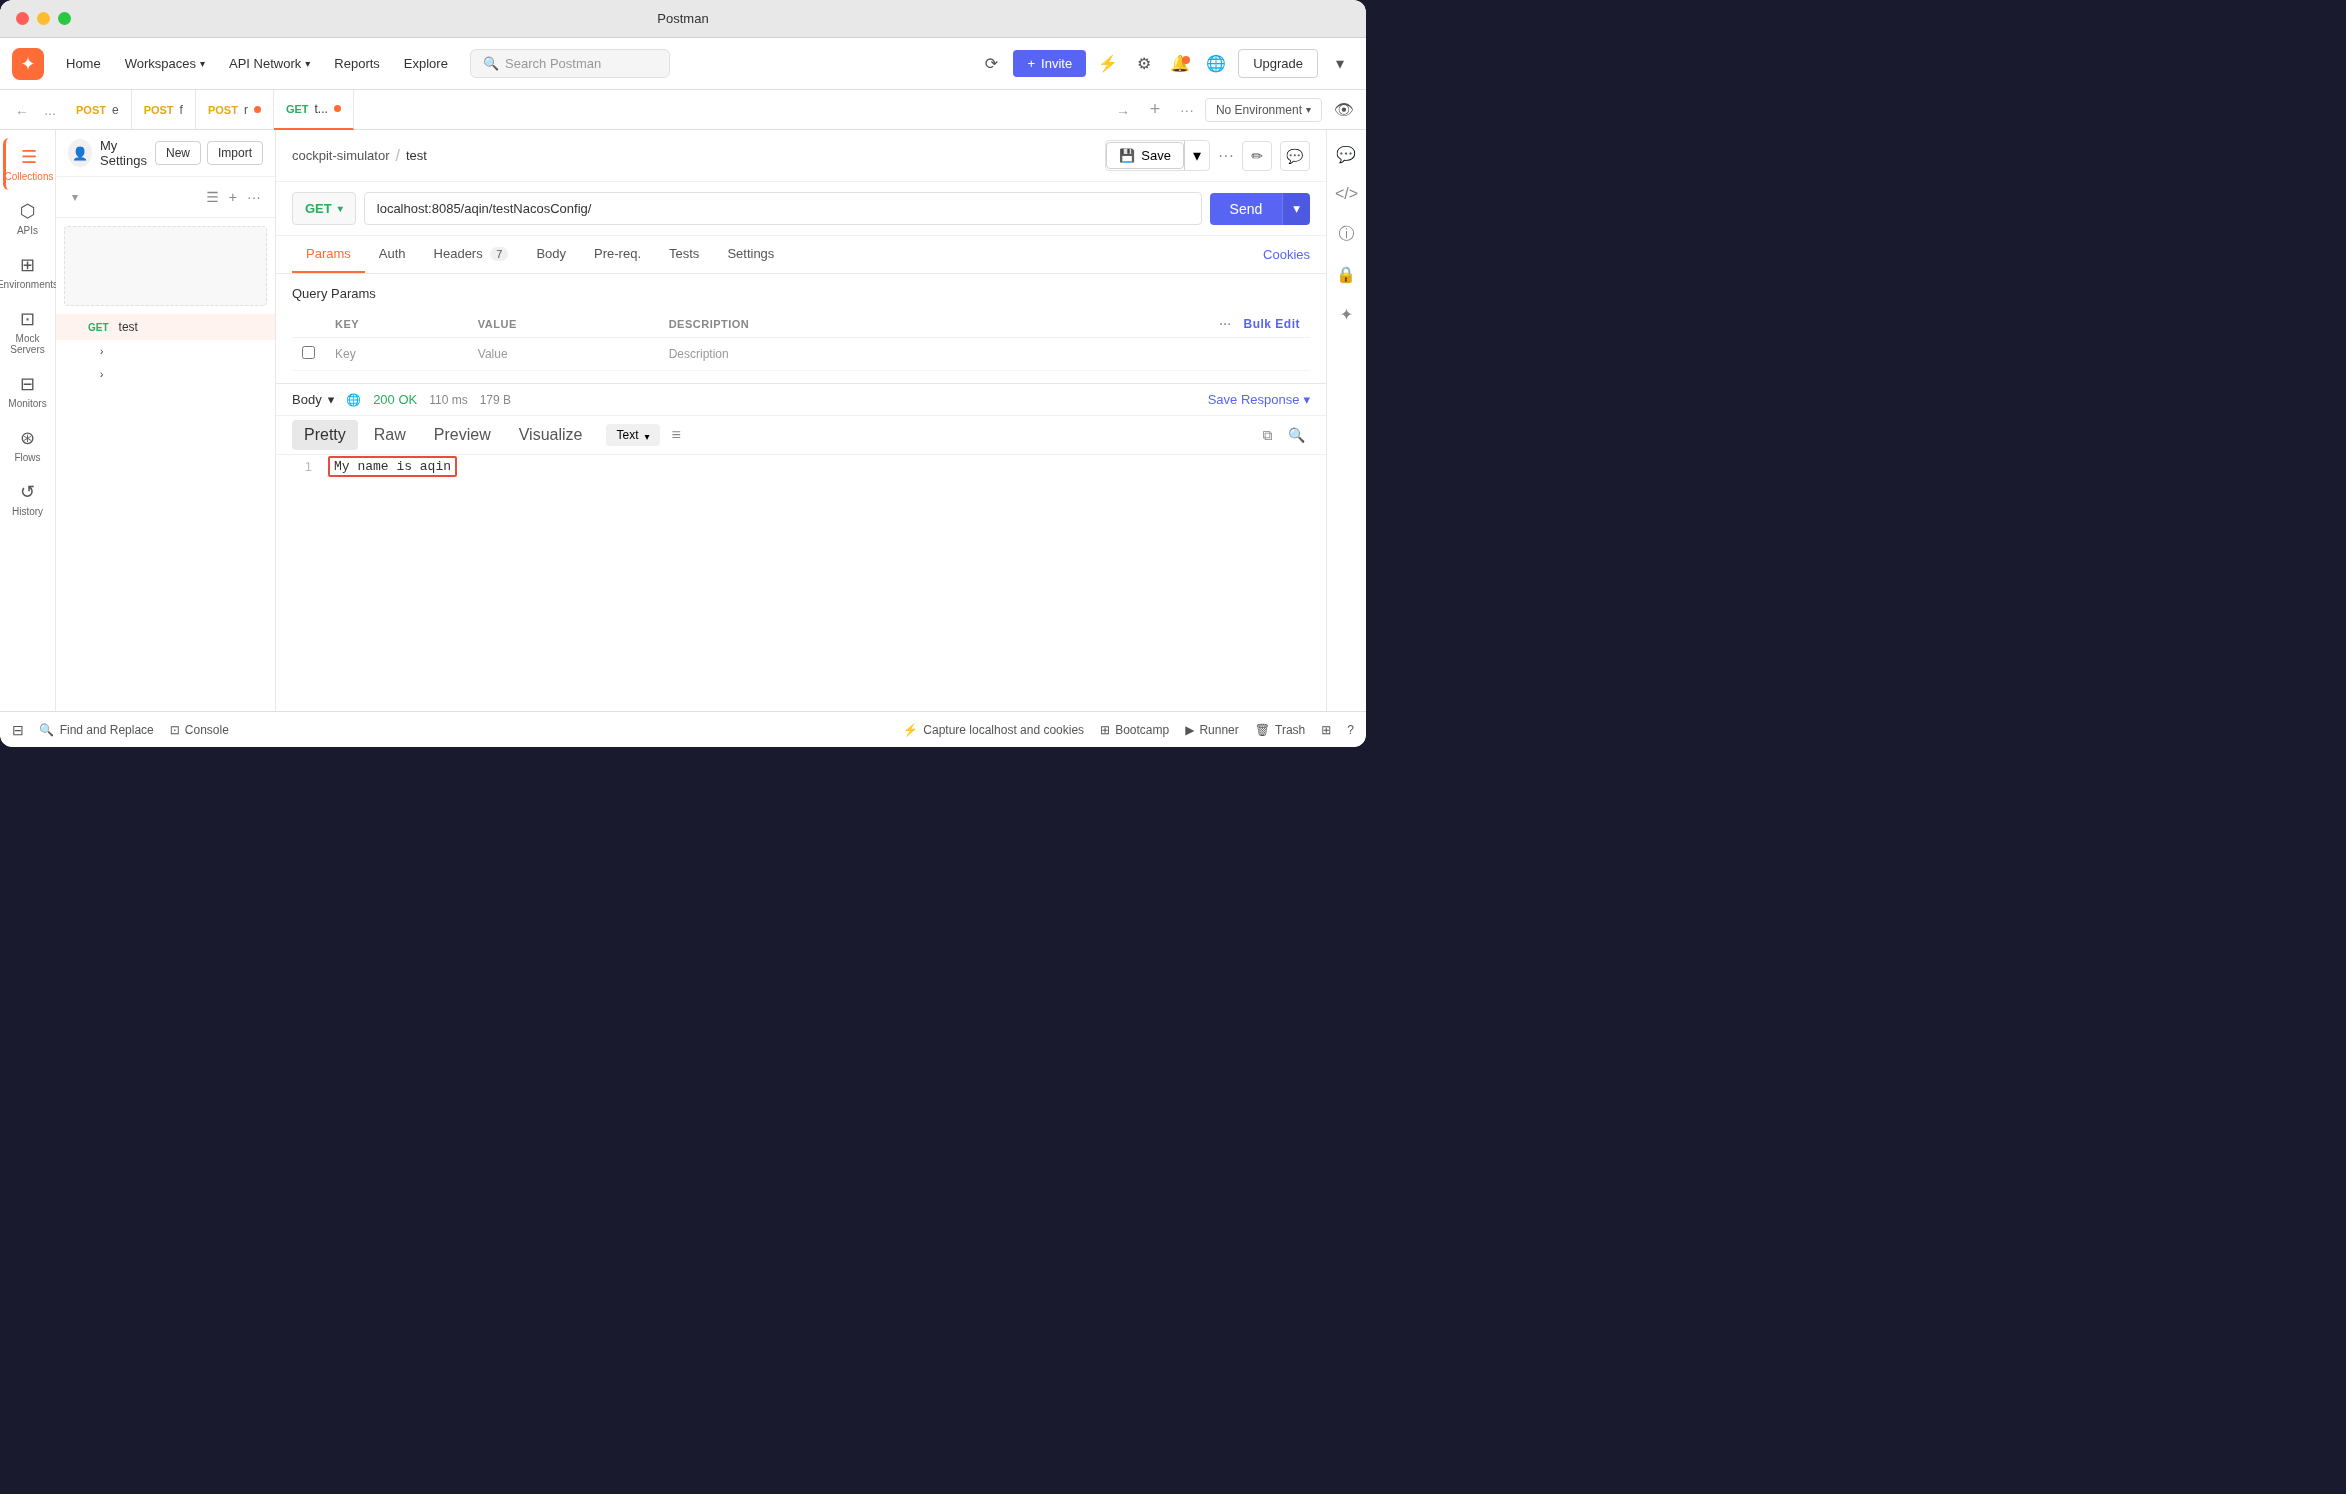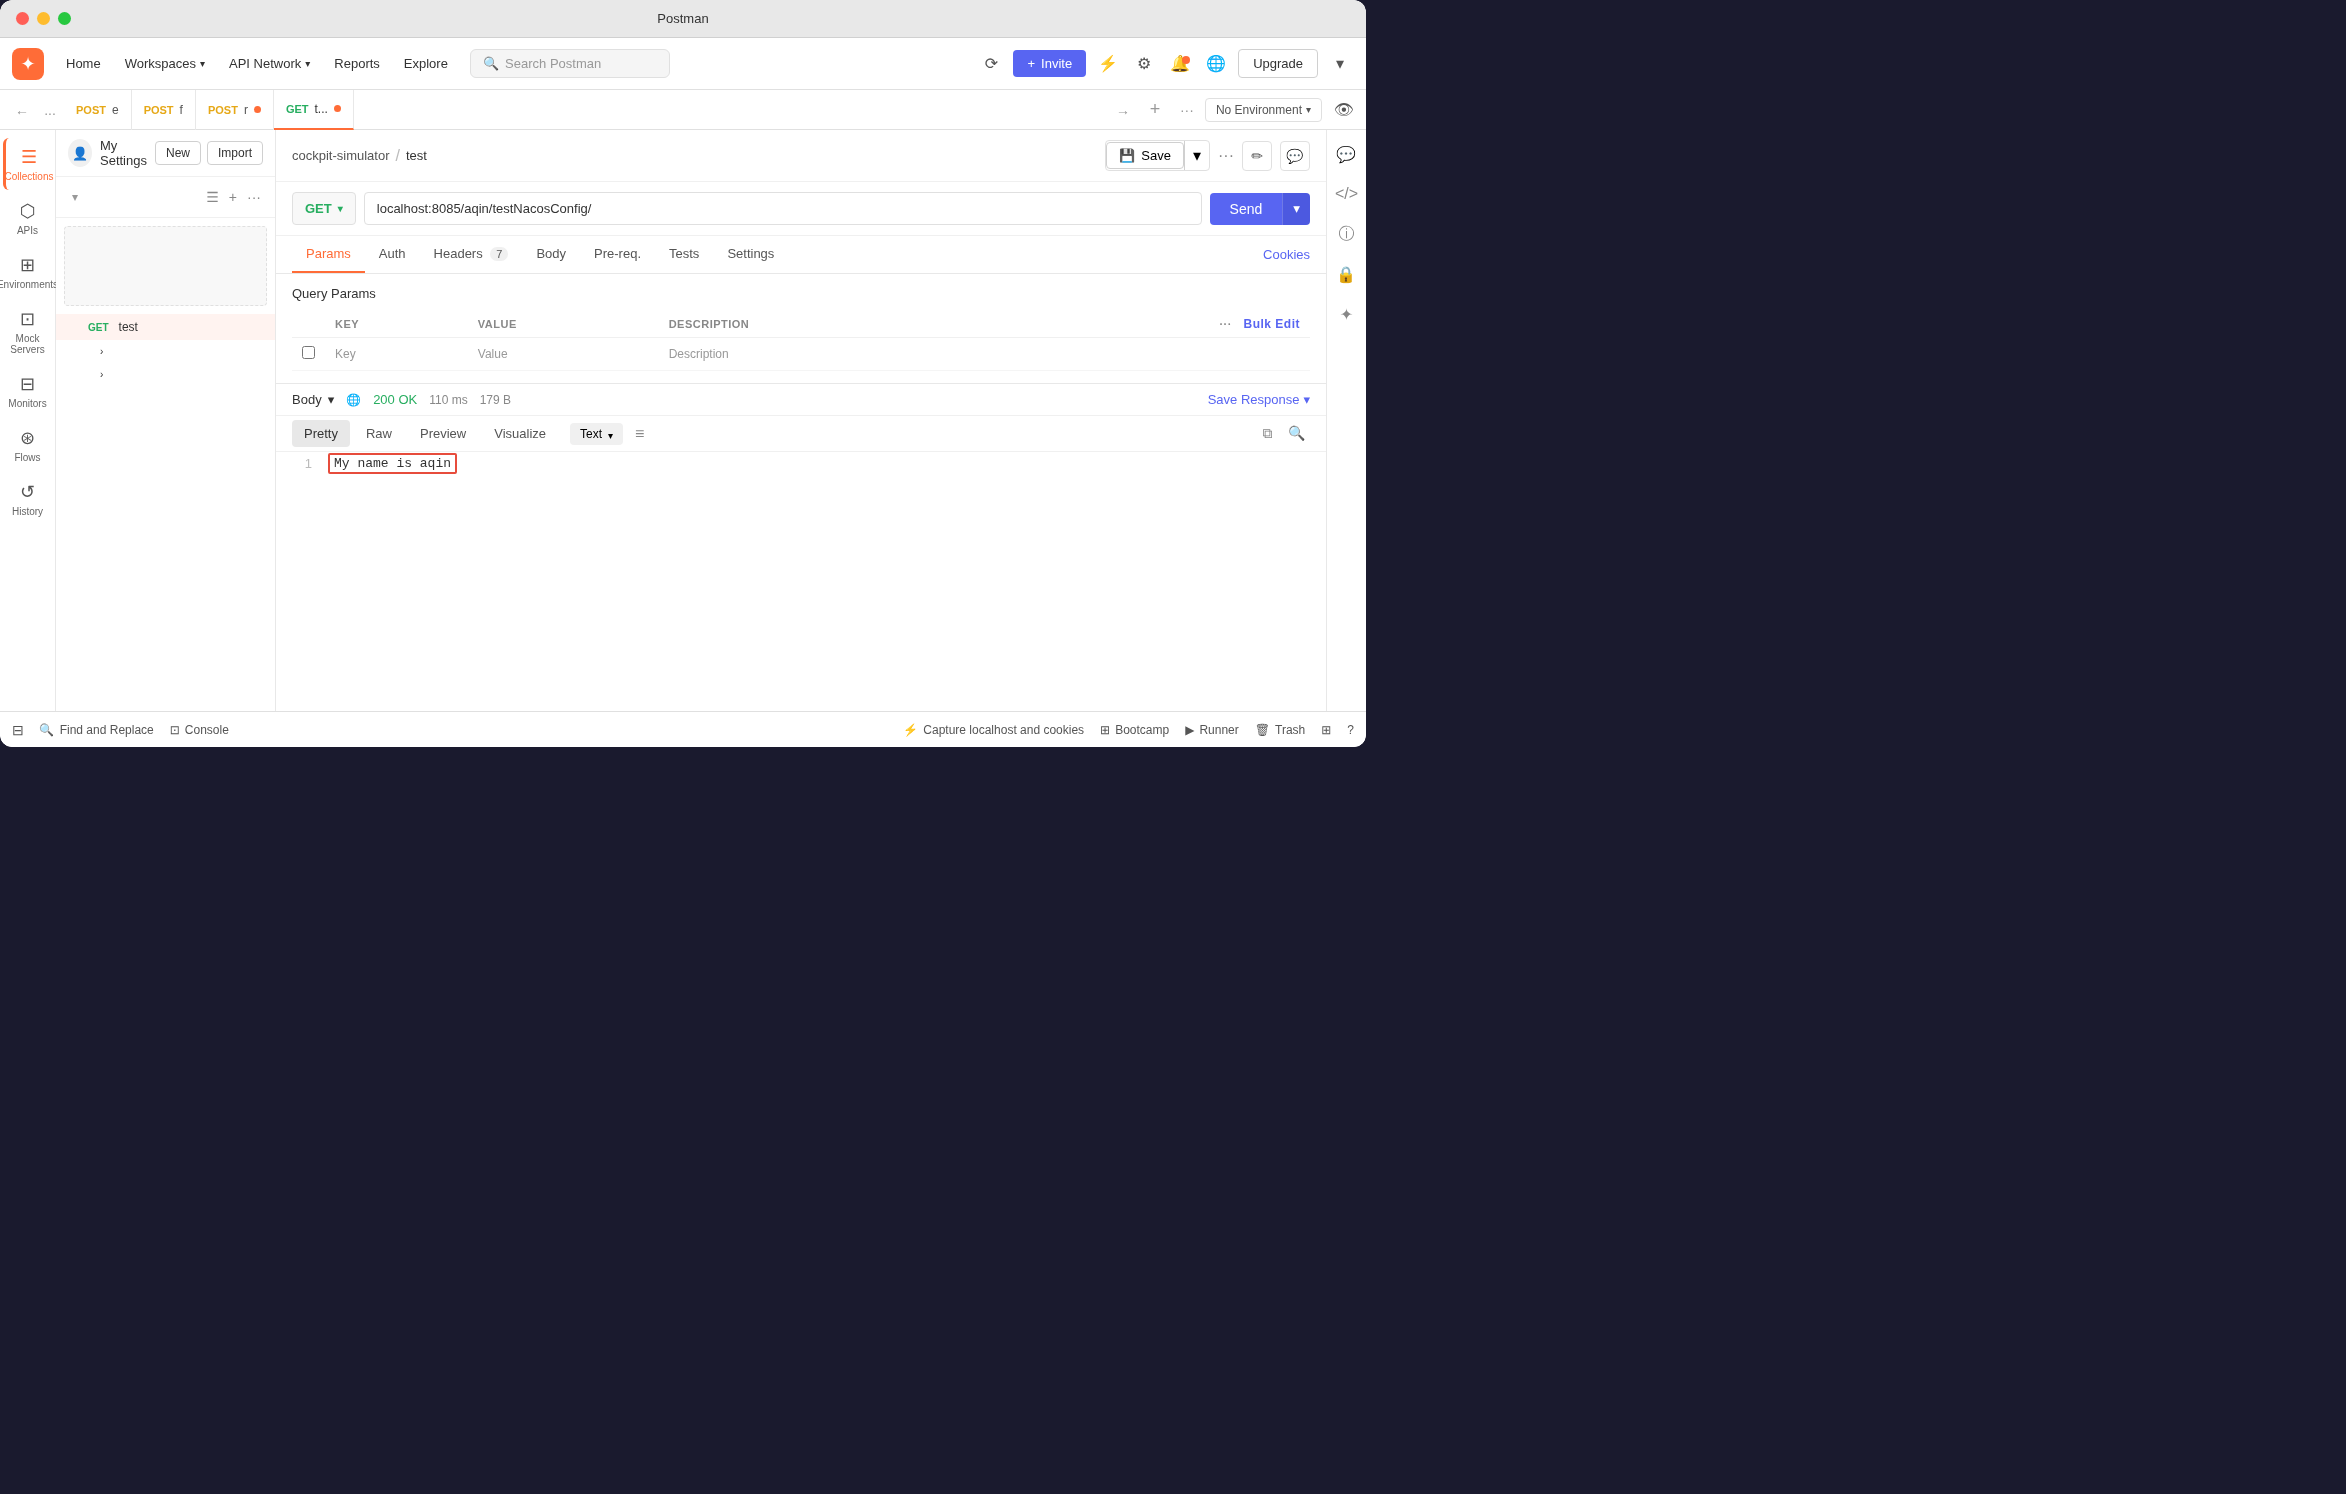--- a/index.html
+++ b/index.html
@@ -594,21 +594,21 @@
     }
     .resp-tabs {
       display: flex;
       align-items: center;
       padding: 4px 16px;
       border-bottom: 1px solid #f0f0f0;
       gap: 4px;
     }
     .resp-tab {
       padding: 6px 12px;
-      font-size: 13px;
+      font-size: 16px;
       cursor: pointer;
       color: #555;
       border-radius: 4px;
       text-align: center;
     }
     .resp-tab.active {
       background: #e8e8e8;
       color: #333;
       font-weight: 500;
     }

